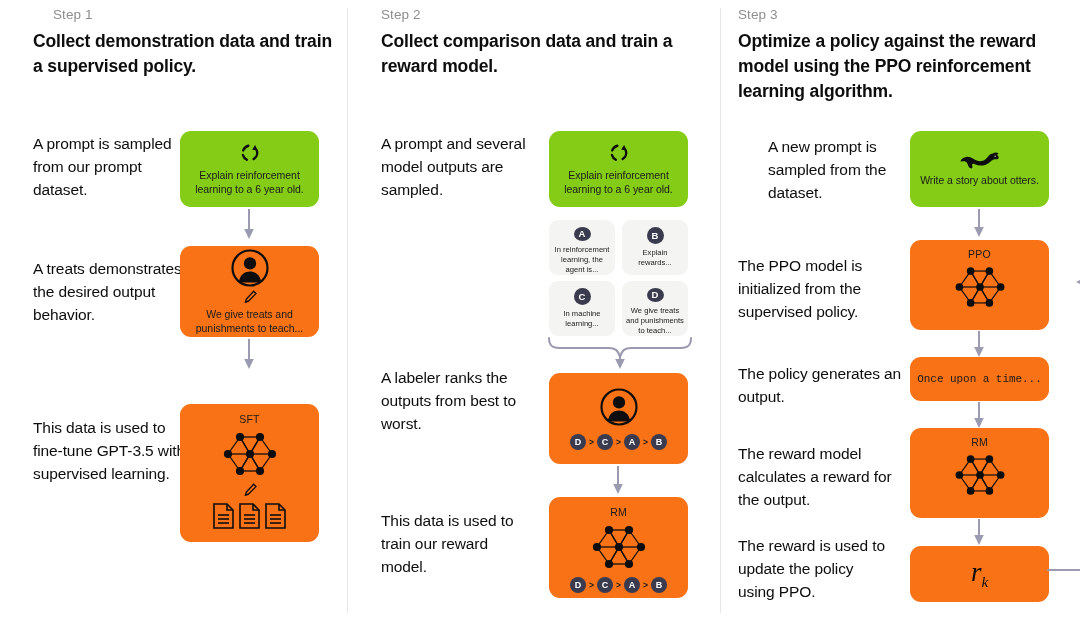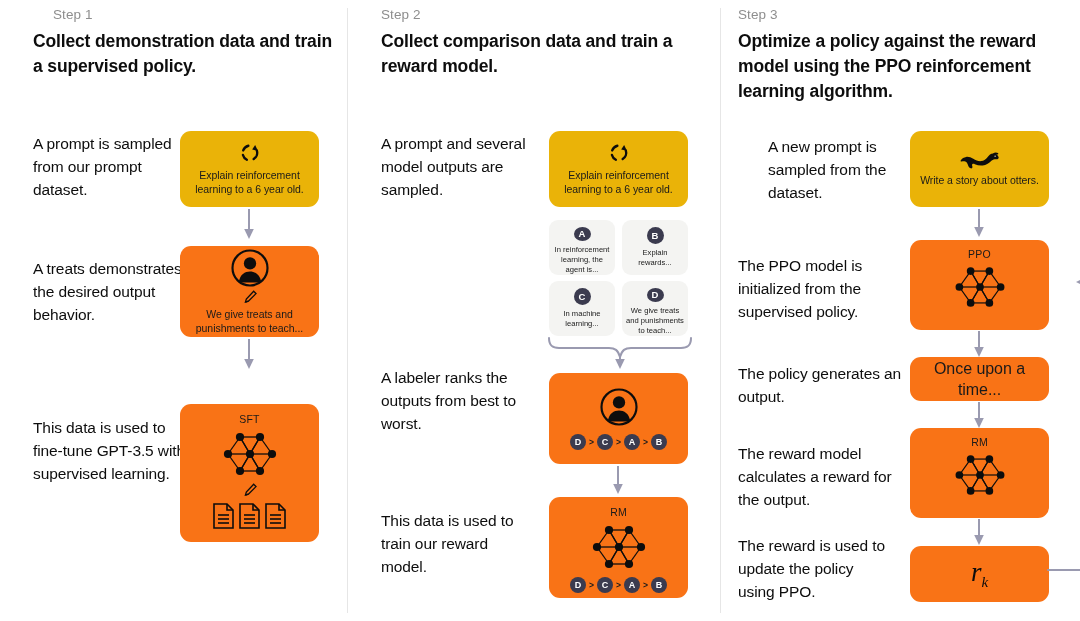--- a/index.html
+++ b/index.html
@@ -35,21 +35,21 @@
   .body-text{
     position:absolute;font-size:15.5px;line-height:1.48;color:#0d0d0d;
     letter-spacing:-.1px;
   }
 
   .card{
     position:absolute;border-radius:11px;
     display:flex;flex-direction:column;align-items:center;justify-content:center;
     box-sizing:border-box;
   }
-  .card-green{background:#eab308;}
+  .card-green{background:#84cc16;}
   .card-grey{background:#f97316;}
 
   .card-text{
     font-size:10.5px;line-height:1.33;text-align:center;color:#1a1a1a;
     padding:0 6px;letter-spacing:-.05px;
   }
   .card-caption{
     font-size:10.5px;color:#1a1a1a;letter-spacing:.2px;
   }
 
@@ -397,21 +397,21 @@
     </div>
 
     <div class="arrow" style="left:251px;top:331px;">
       <svg width="16" height="28">
           <line x1="8" y1="0" x2="8" y2="18" stroke="#9a9ab0" stroke-width="2"></line>
           <path d="M8 26 L3.2 16 L12.8 16 Z" fill="#9a9ab0"></path>
         </svg>
     </div>
 
     <div class="card card-grey" style="left:190px;top:357px;width:139px;height:44px;">
-      <div class="card-text" style="font-size:16px;">Once upon a time...</div>
+      <div class="card-text" style="font-size:11px;font-family:Liberation Mono, monospace;">Once upon a time...</div>
     </div>
 
     <div class="arrow" style="left:251px;top:402px;">
       <svg width="16" height="28">
           <line x1="8" y1="0" x2="8" y2="18" stroke="#9a9ab0" stroke-width="2"></line>
           <path d="M8 26 L3.2 16 L12.8 16 Z" fill="#9a9ab0"></path>
         </svg>
     </div>
 
     <div class="card card-grey" style="left:190px;top:428px;width:139px;height:90px;justify-content:flex-start;padding-top:8px;">

